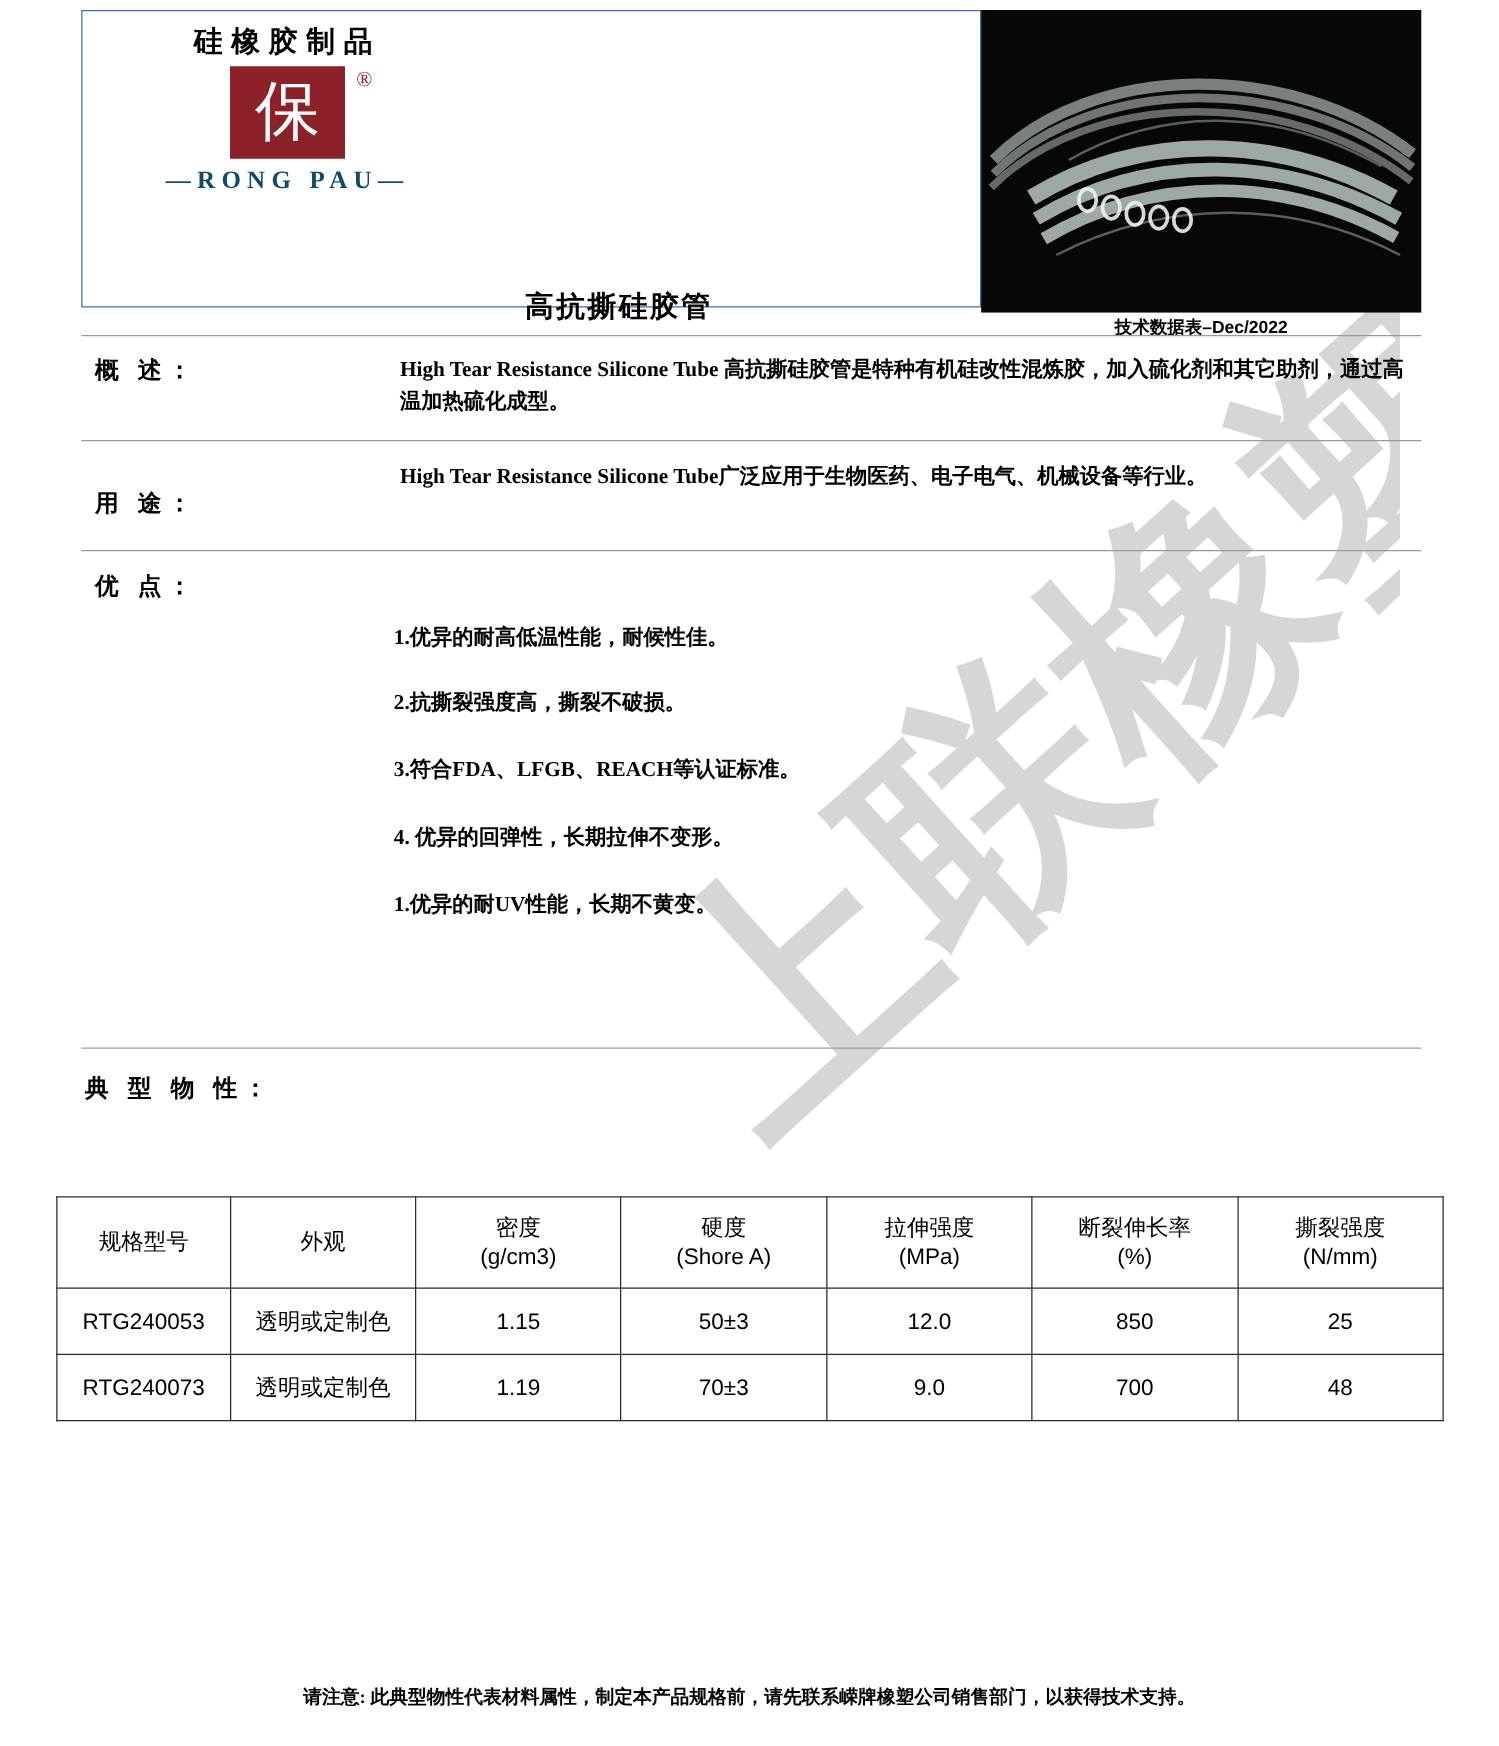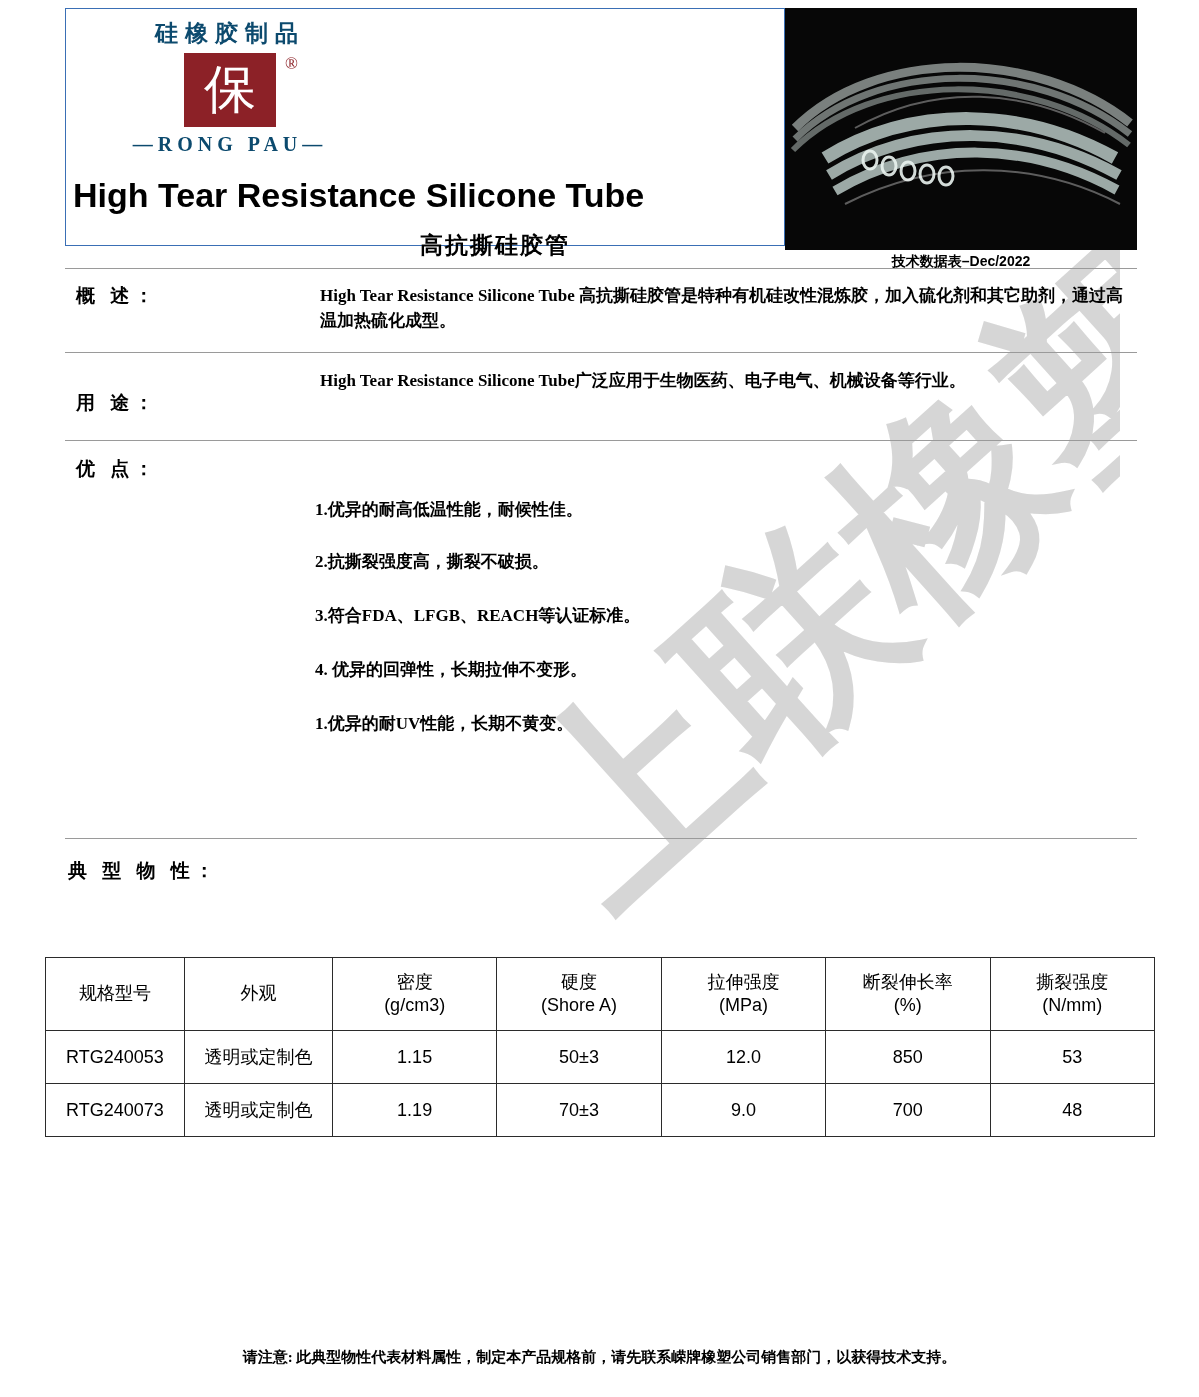--- a/index.html
+++ b/index.html
@@ -68,21 +68,21 @@
     position: absolute;
     left: 50px;
     top: 10px;
     width: 230px;
     text-align: center;
   }
   .logo-top {
     font-family: "Liberation Sans", sans-serif;
     font-size: 23px;
     letter-spacing: 7px;
-    color: #0c4a6e;
+    color: #000000;
     font-weight: bold;
   }
   .logo-mark {
     margin: 4px auto 0;
     width: 92px;
     height: 74px;
     background: #8c2127;
     color: #fff;
     font-size: 52px;
     line-height: 74px;
@@ -240,21 +240,20 @@
 
     <div class="logo-wrap">
       <div class="logo-top">硅橡胶制品</div>
       <div class="logo-mark">
         <span>保</span>
         <span class="reg">®</span>
       </div>
       <div class="logo-bottom">—RONG PAU—</div>
     </div>
 
-    <div class="title-en">High Tear Resistance Silicone Tube</div>
     <div class="title-cn">高抗撕硅胶管</div>
 
     <div class="photo">
       <svg width="352" height="242" viewBox="0 0 352 242">
         <rect x="0" y="0" width="352" height="242" fill="#070707"></rect>
         <g stroke="#d8e4e0" stroke-opacity="0.85" fill="none">
           <path d="M10 120 C 90 40, 250 40, 345 115" stroke-width="9" stroke-opacity="0.55"></path>
           <path d="M10 131 C 90 51, 250 51, 345 126" stroke-width="7" stroke-opacity="0.5"></path>
           <path d="M8 142 C 88 62, 248 62, 344 137" stroke-width="6" stroke-opacity="0.45"></path>
         </g>
@@ -331,21 +330,21 @@
       </tr>
 
 
       <tr>
         <td>RTG240053</td>
         <td>透明或定制色</td>
         <td>1.15</td>
         <td>50±3</td>
         <td>12.0</td>
         <td>850</td>
-        <td>53</td>
+        <td>25</td>
       </tr>
 
       <tr>
         <td>RTG240073</td>
         <td>透明或定制色</td>
         <td>1.19</td>
         <td>70±3</td>
         <td>9.0</td>
         <td>700</td>
         <td>48</td>

